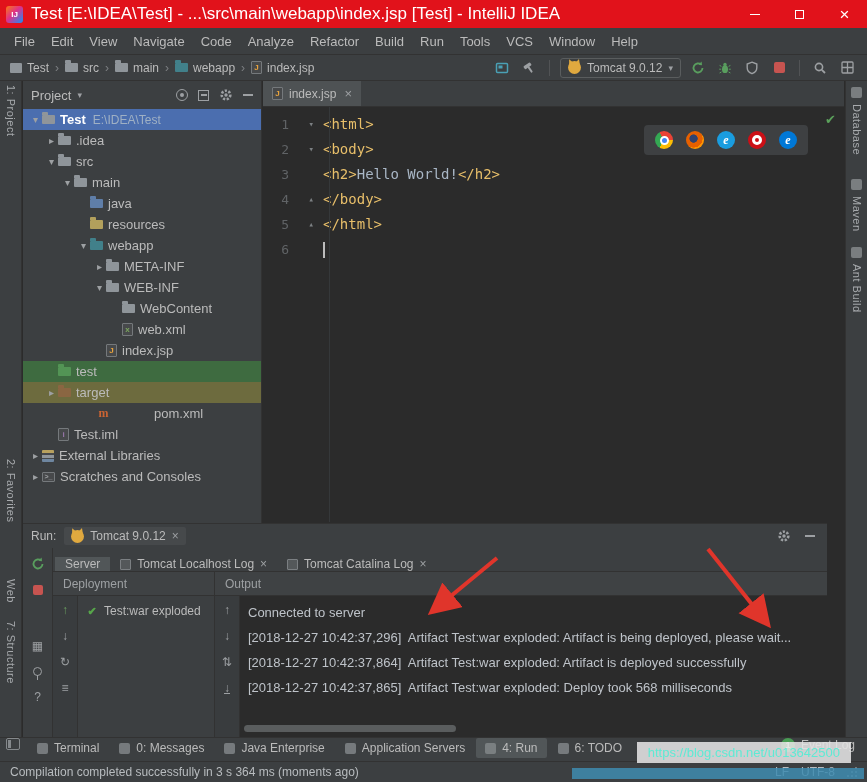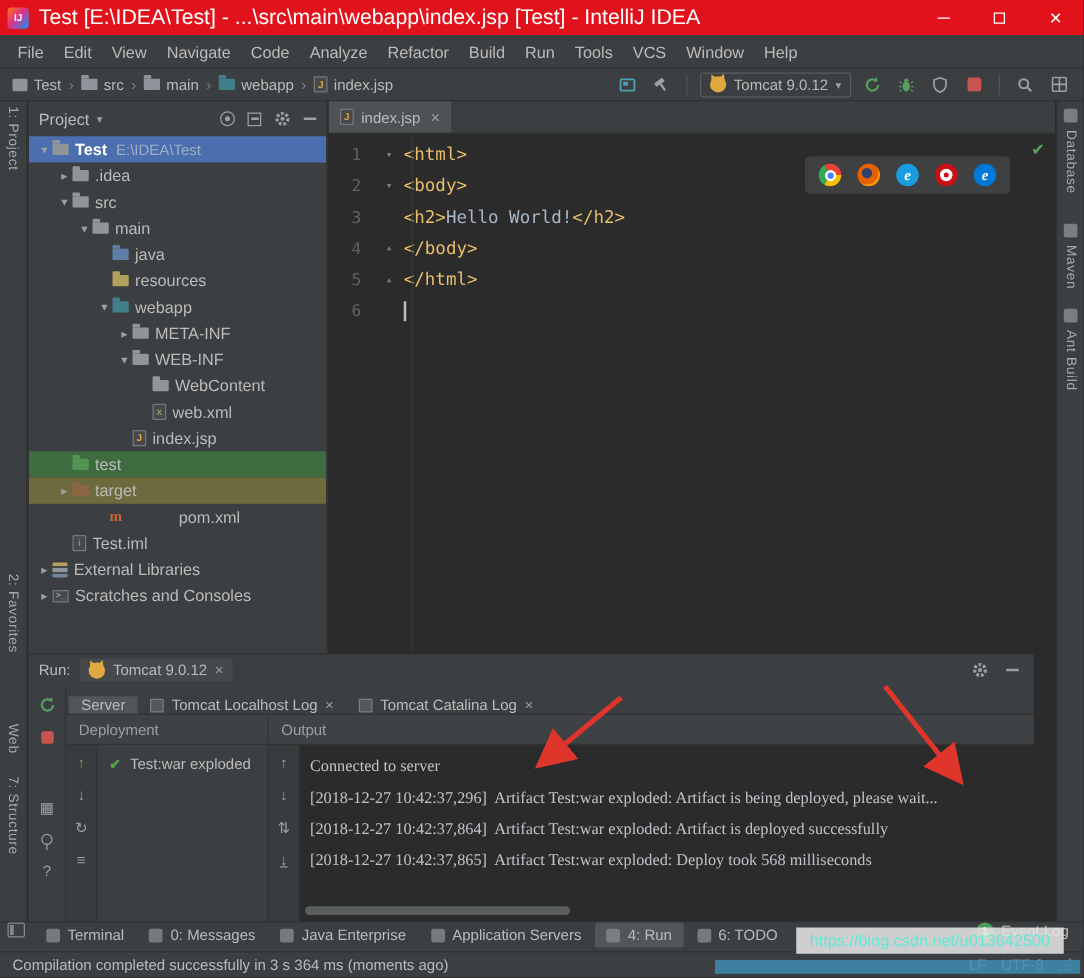--- a/index.html
+++ b/index.html
@@ -170,21 +170,21 @@
   .colhead { height:24px; flex:none; display:flex; align-items:center; padding:0 10px; font-size:12px;
     color:#9da0a3; border-bottom:1px solid #323232; background:#3f4244; }
   .dep-body { flex:1; display:flex; min-height:0; }
   .dep-strip, .out-strip { width:25px; flex:none; display:flex; flex-direction:column; align-items:center;
     padding-top:6px; gap:10px; background:#393c3e; border-right:1px solid #323232; }
   .dep-tree { flex:1; padding-top:5px; }
   .dep-row { display:flex; align-items:center; gap:6px; padding:3px 4px 3px 8px; font-size:12px; color:#bbb; }
   .out-pane { flex:1; display:flex; flex-direction:column; min-width:0; }
   .out-body { flex:1; display:flex; min-height:0; background:#2b2b2b; }
   .out-log { flex:1; position:relative; overflow:hidden; padding:4px 0 0 8px;
-    font-family:Liberation Serif, serif; font-size:13px; line-height:25px; color:#bec3c9; }
+    font-family:Liberation Sans, sans-serif; font-size:13px; line-height:25px; color:#bec3c9; }
   .out-line { white-space:pre; overflow:hidden; }
   .hscroll { position:absolute; left:4px; bottom:5px; width:212px; height:7px; background:#5a5d5e; border-radius:4px; }
 
   .g { width:16px; height:16px; display:flex; align-items:center; justify-content:center;
     color:#9da0a3; font-size:12px; flex:none; }
   .g-stop { width:10px; height:10px; background:#c75450; border-radius:2px; }
   .g-deploy { color:#6a9c5f; }
   .g-scroll-end { text-decoration:underline; }
   .g-pin { width:9px; height:9px; border:1.5px solid #9da0a3; border-radius:50%; position:relative; }
   .g-pin::after { content:""; position:absolute; top:7px; left:2.5px; width:1.5px; height:5px; background:#9da0a3; }
@@ -441,21 +441,21 @@
       <div class="tree-row row-green" style="padding-left: 22px;">
         <span class="tree-arrow"></span>
         <span class="ic ic-folder-green"></span>
         <span class="tree-label">test</span>
       </div>
       <div class="tree-row row-olive" style="padding-left: 22px;">
         <span class="tree-arrow">▸</span>
         <span class="ic ic-folder-excl"></span>
         <span class="tree-label">target</span>
       </div>
-      <div class="tree-row" style="padding-left: 11px; gap: 40px;">
+      <div class="tree-row" style="padding-left: 22px; gap: 40px;">
         <span class="tree-arrow"></span>
         <span class="ic ic-maven"></span>
         <span class="tree-label">pom.xml</span>
       </div>
       <div class="tree-row" style="padding-left: 22px;">
         <span class="tree-arrow"></span>
         <span class="ic ic-file-iml"></span>
         <span class="tree-label">Test.iml</span>
       </div>
       <div class="tree-row" style="padding-left: 6px;">

